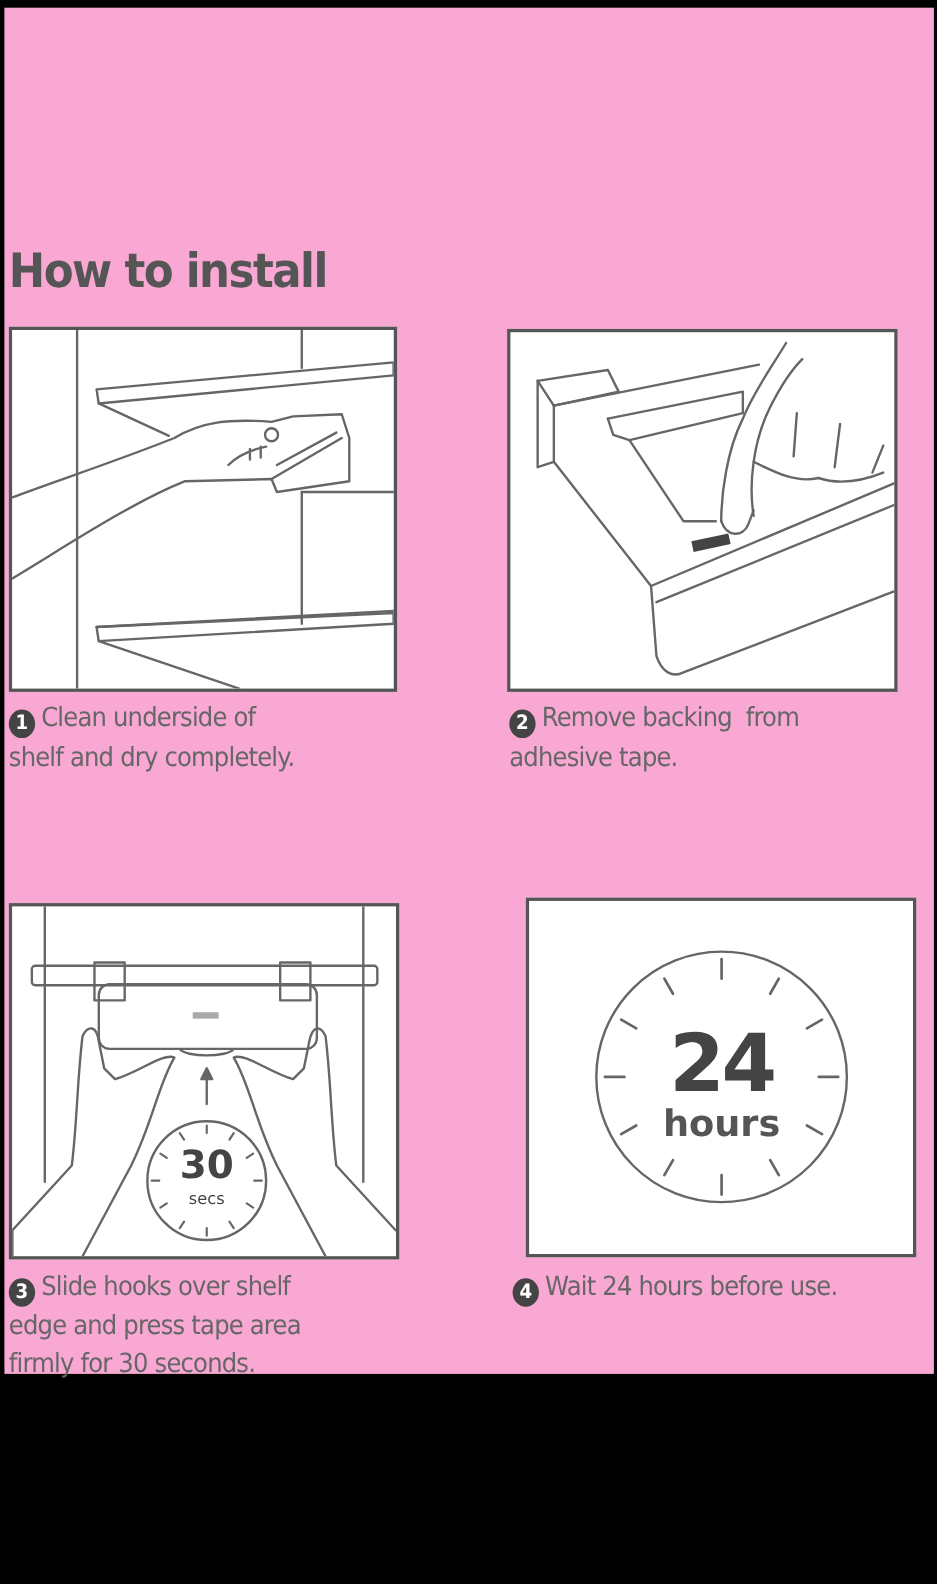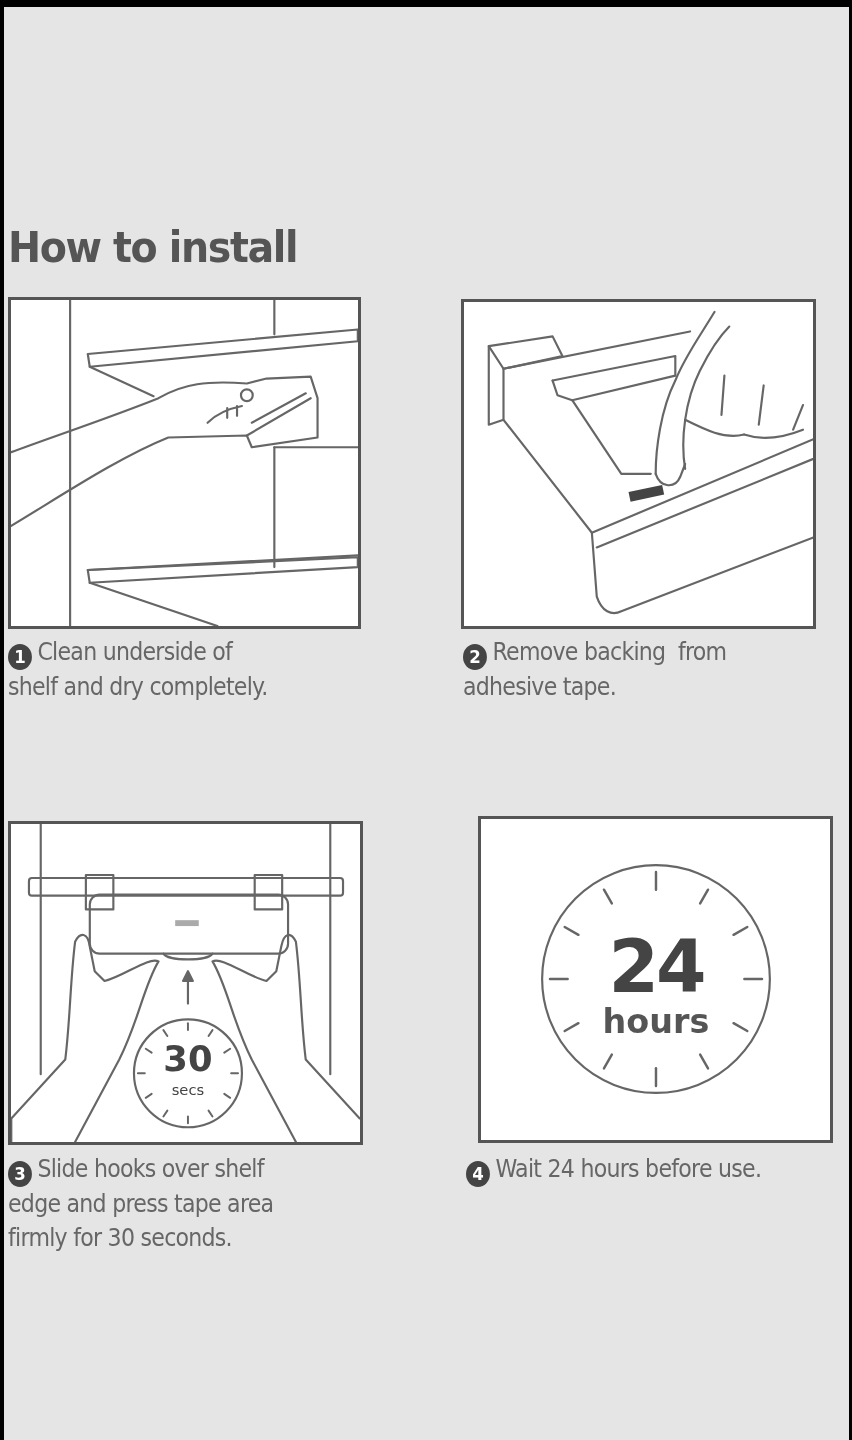--- a/index.html
+++ b/index.html
@@ -1,21 +1,21 @@
 <!DOCTYPE html>
 <html><head>
 <meta charset="utf-8">
 <style>
   html, body { margin:0; padding:0; }
   body {
     width:852px; height:1440px; background:#000; position:relative; overflow:hidden;
     font-family:"DejaVu Sans", sans-serif;
   }
   .page {
-    position:absolute; left:4px; top:7px; width:845px; height:1433px; background:#e5e5e5;
+    position:absolute; left:4px; top:7px; width:845px; height:1242px; background:#f9a8d4;
   }
   .title {
     position:absolute; left:4px; top:215px; font-size:43px; font-weight:bold;
     color:#555; letter-spacing:-1.5px; font-family:"DejaVu Sans", sans-serif;
     transform:scaleX(0.92); transform-origin:left top;
   }
   .panel {
     position:absolute; border:3px solid #555; background:#fff; box-sizing:border-box;
   }
   .panel svg { position:absolute; left:0; top:0; width:100%; height:100%; }

